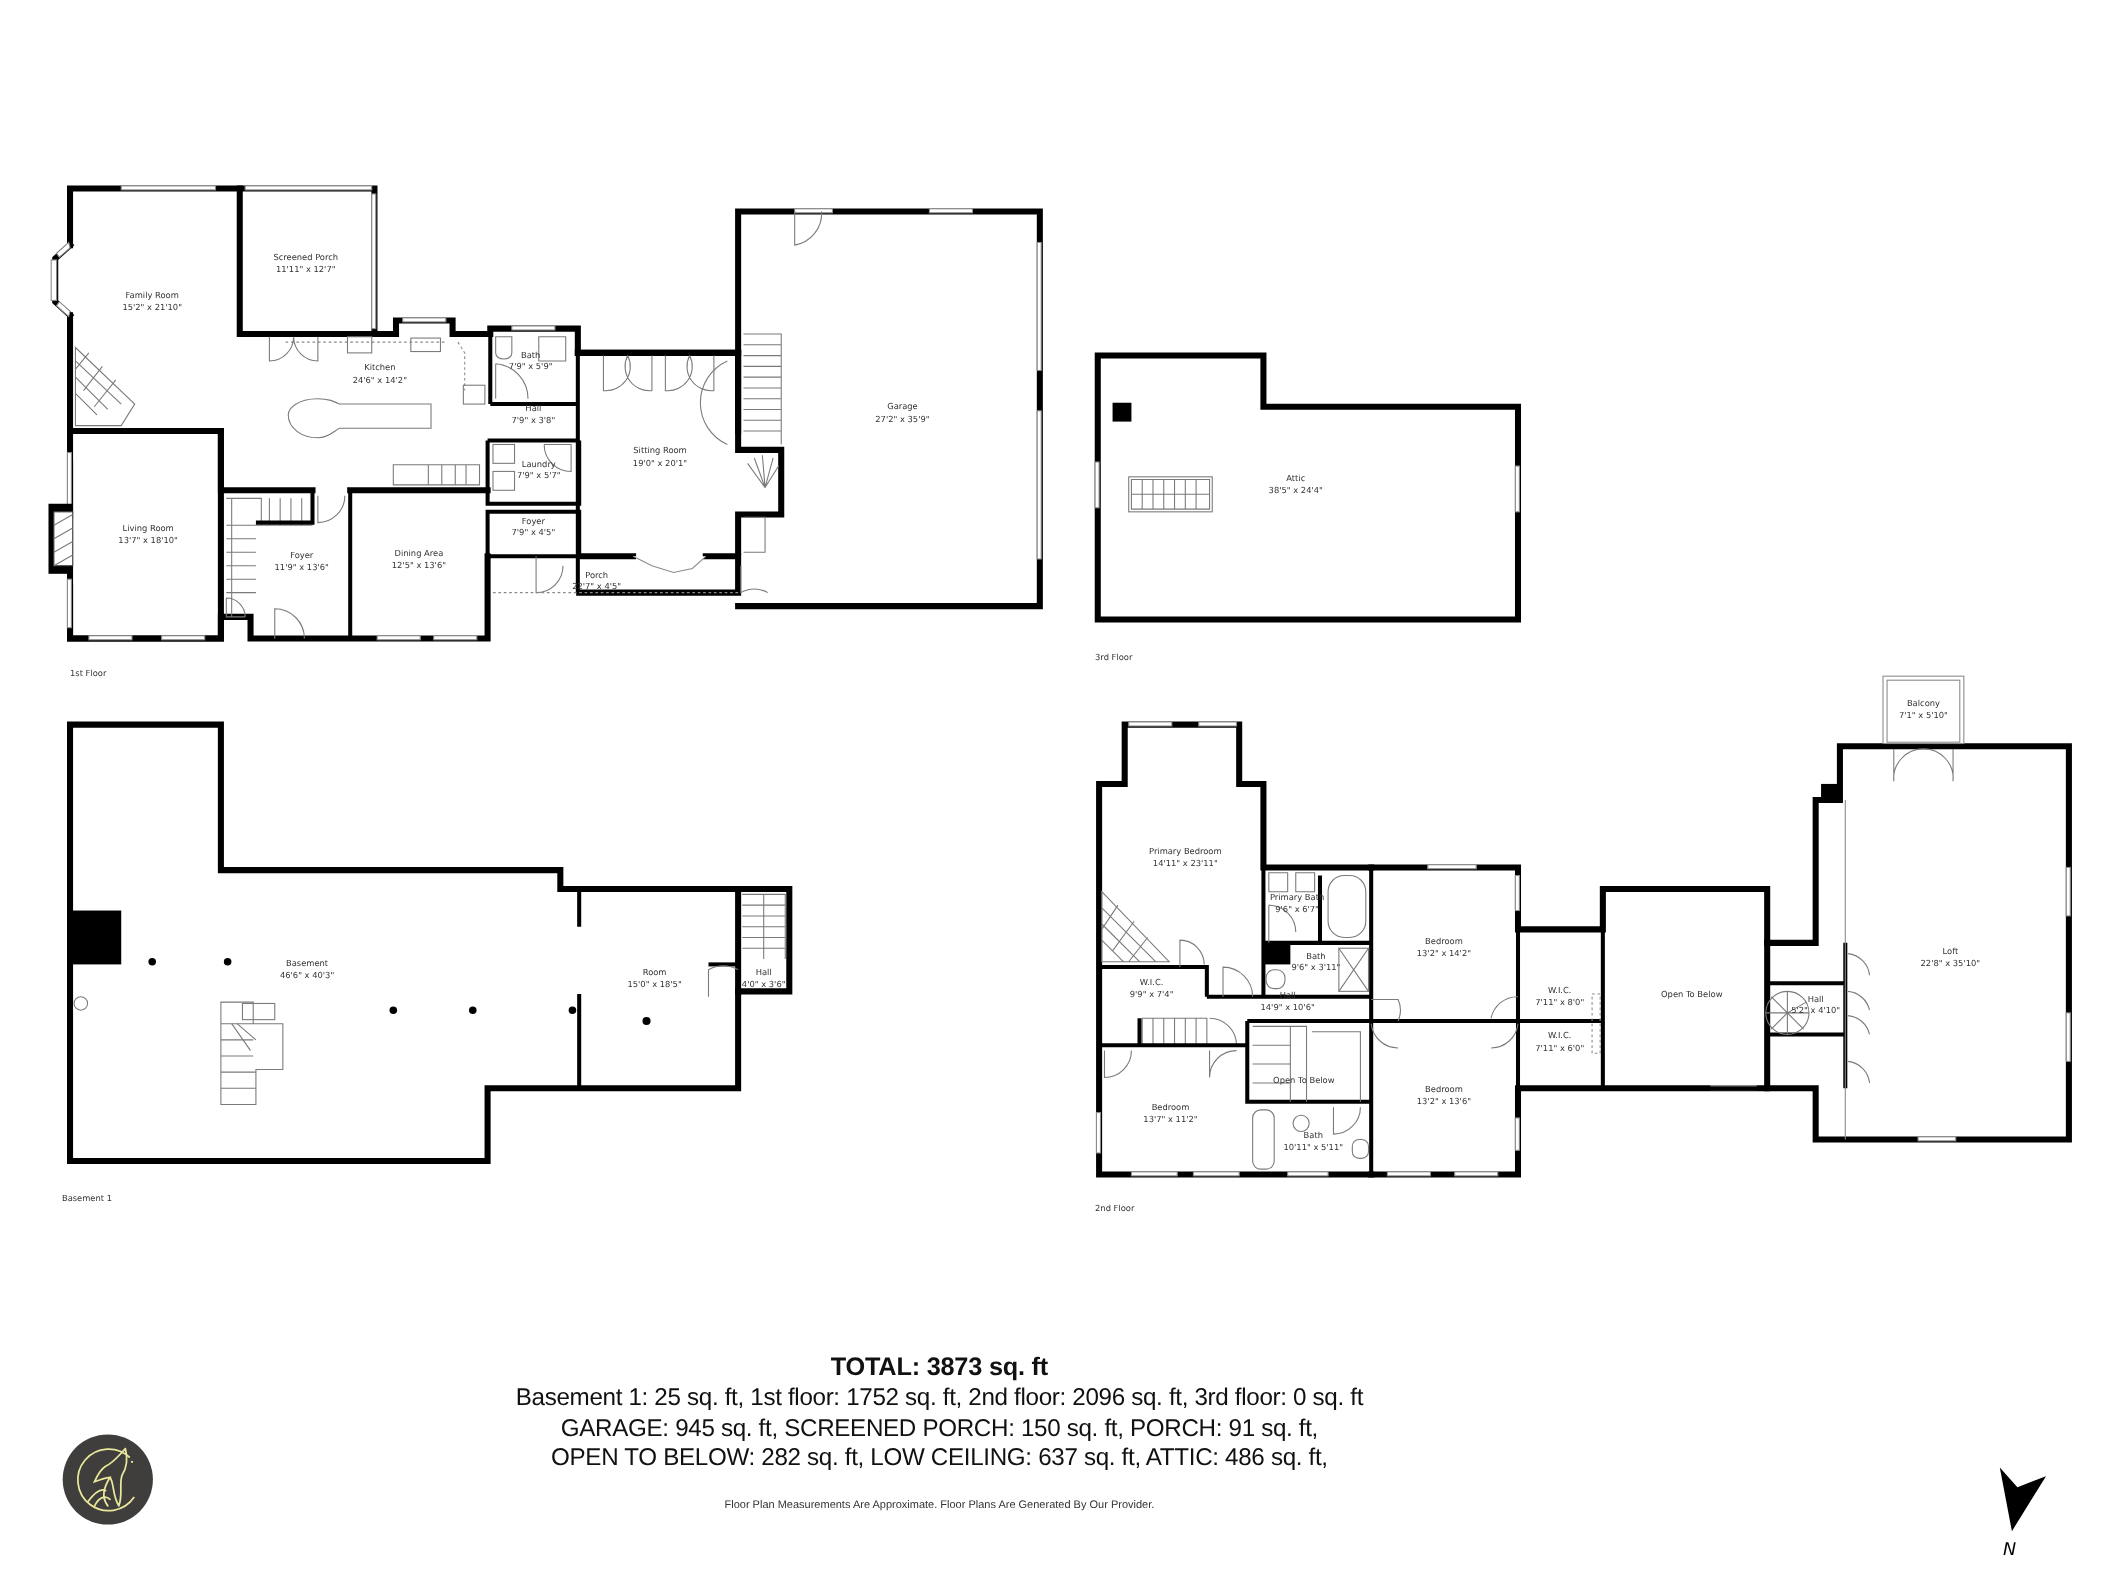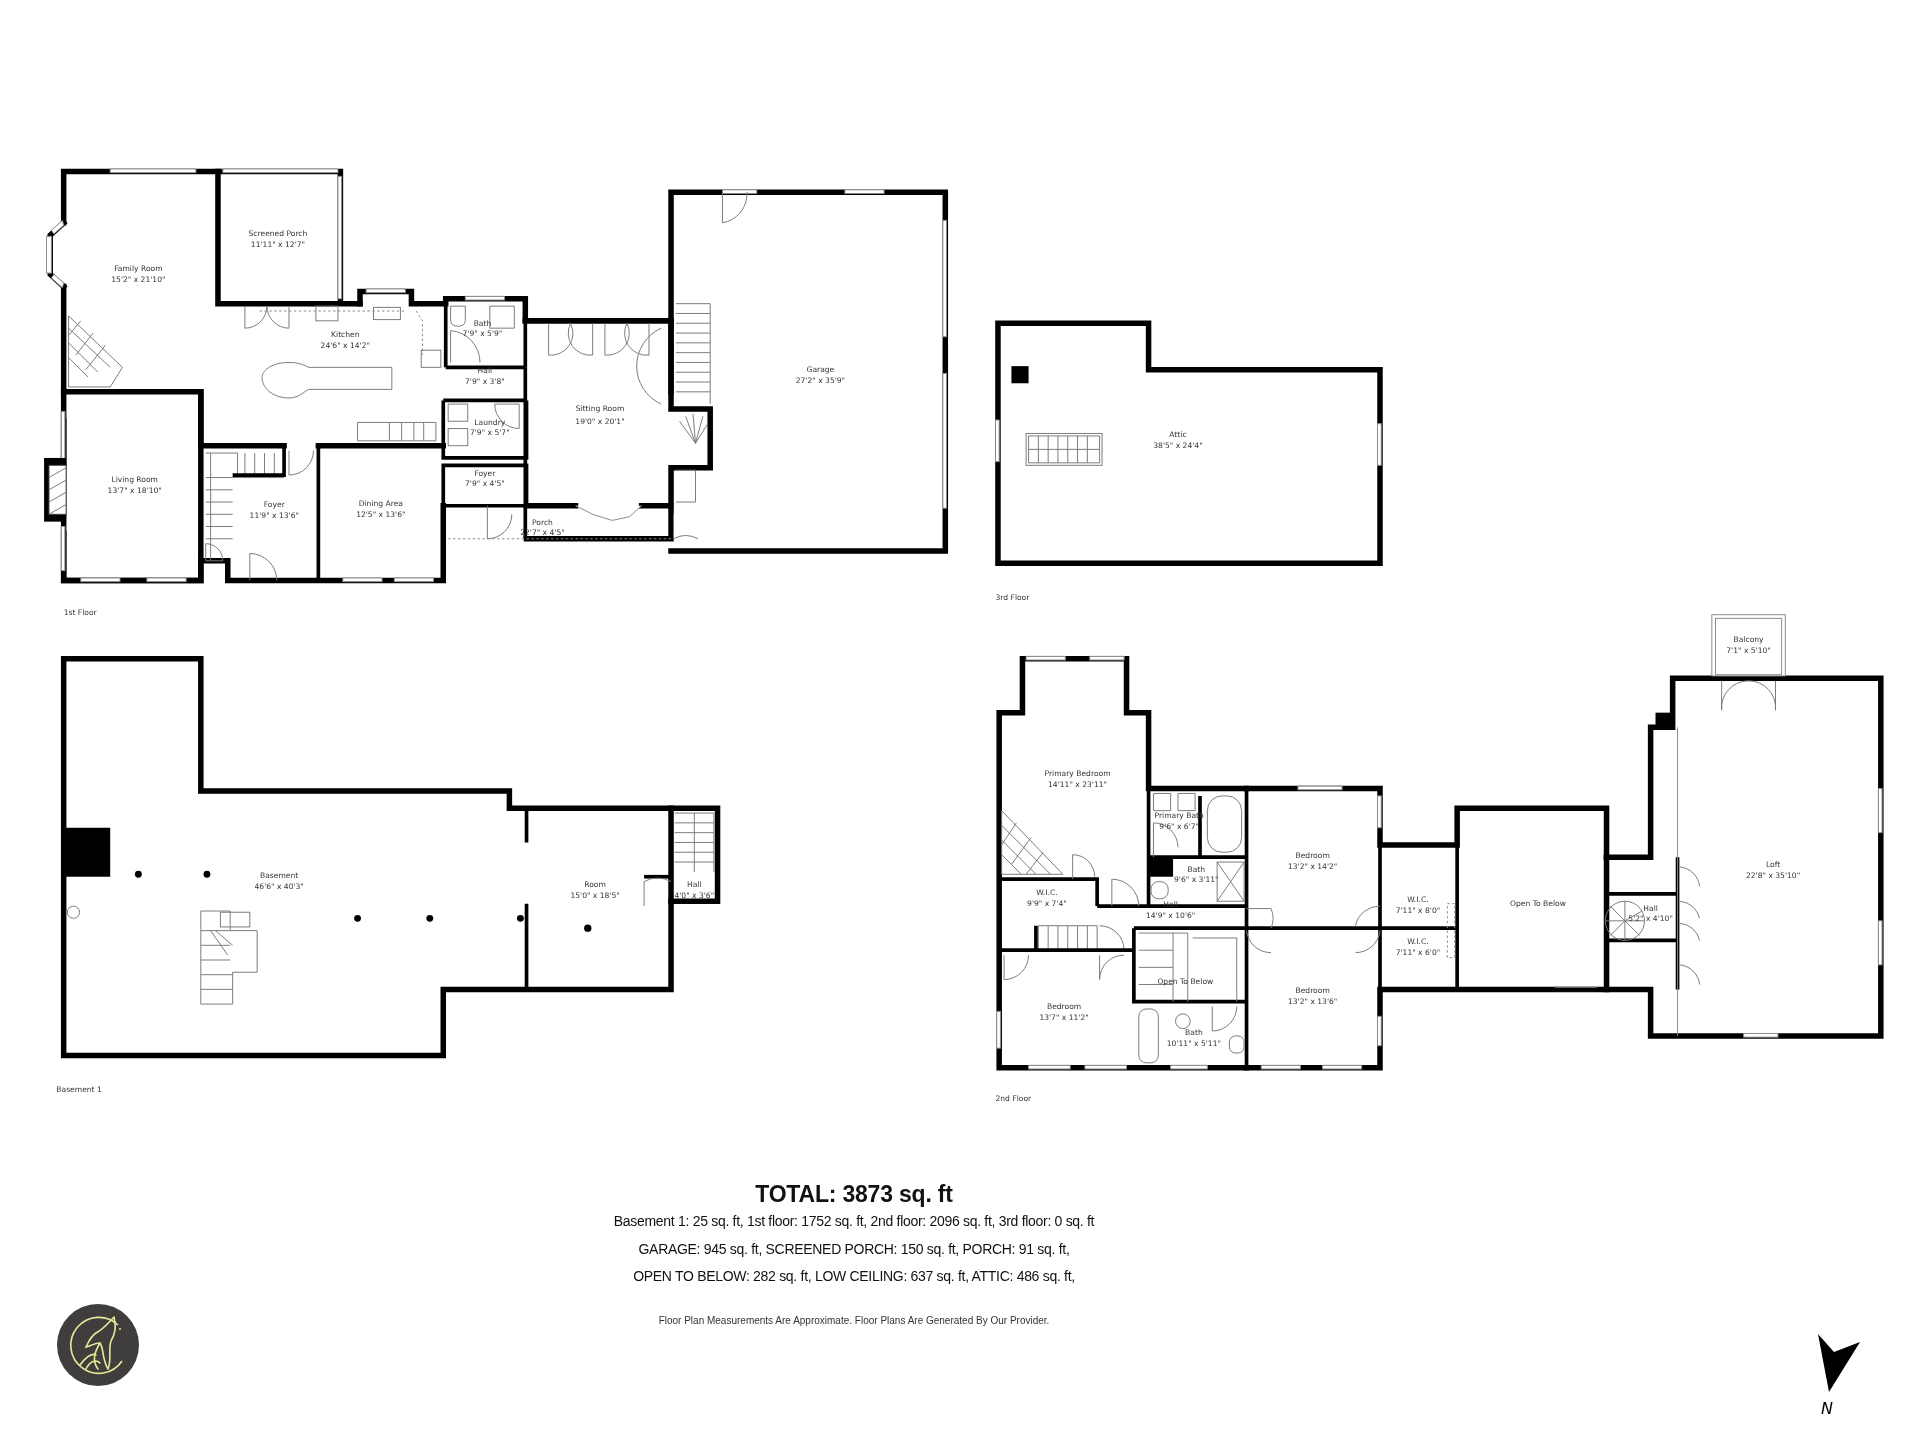--- a/index.html
+++ b/index.html
@@ -7,23 +7,23 @@
   #plan { position: absolute; left: 0; top: 0; width: 1920px; height: 1440px; }
   .wall { fill: none; stroke: #000; stroke-width: 4.5; stroke-linejoin: miter; stroke-linecap: square; }
   .iwall { fill: none; stroke: #000; stroke-width: 3; }
   .thin { fill: none; stroke: #8a8a8a; stroke-width: 0.8; }
   .win { fill: #fff; stroke: #8a8a8a; stroke-width: 0.8; }
   .fix { fill: none; stroke: #7a7a7a; stroke-width: 0.8; }
   .dash { fill: none; stroke: #8a8a8a; stroke-width: 0.8; stroke-dasharray: 2 2; }
   .solid { fill: #000; }
   .rlabel { font-family: "DejaVu Sans", sans-serif; font-size: 6.2px; fill: #333; text-anchor: middle; }
   .flabel { font-family: "DejaVu Sans", sans-serif; font-size: 6.2px; fill: #333; }
-  .summary { position: absolute; left: 0; width: 1708px; top: 1180px; text-align: center; color: #111; font-family: "Liberation Sans", sans-serif; }
+  .summary { position: absolute; left: 0; width: 1708px; top: 1228px; text-align: center; color: #111; font-family: "Liberation Sans", sans-serif; }
   .summary .total { font-weight: bold; font-size: 23px; line-height: 28px; letter-spacing: -0.2px; }
-  .summary .line { font-size: 14px; line-height: 27.5px; letter-spacing: -0.3px; }
+  .summary .line { font-size: 22px; line-height: 27.5px; letter-spacing: -0.3px; }
   .summary .disclaimer { font-size: 10px; margin-top: 24px; color: #333; }
   .logo { position: absolute; left: 56px; top: 1303px; width: 84px; height: 84px; }
   .north { position: absolute; left: 1815px; top: 1330px; width: 60px; height: 90px; }
 </style>
 </head>
 <body>
 
 <svg id="plan" viewBox="0 0 1568 1176" xmlns="http://www.w3.org/2000/svg">
 
   <g>

